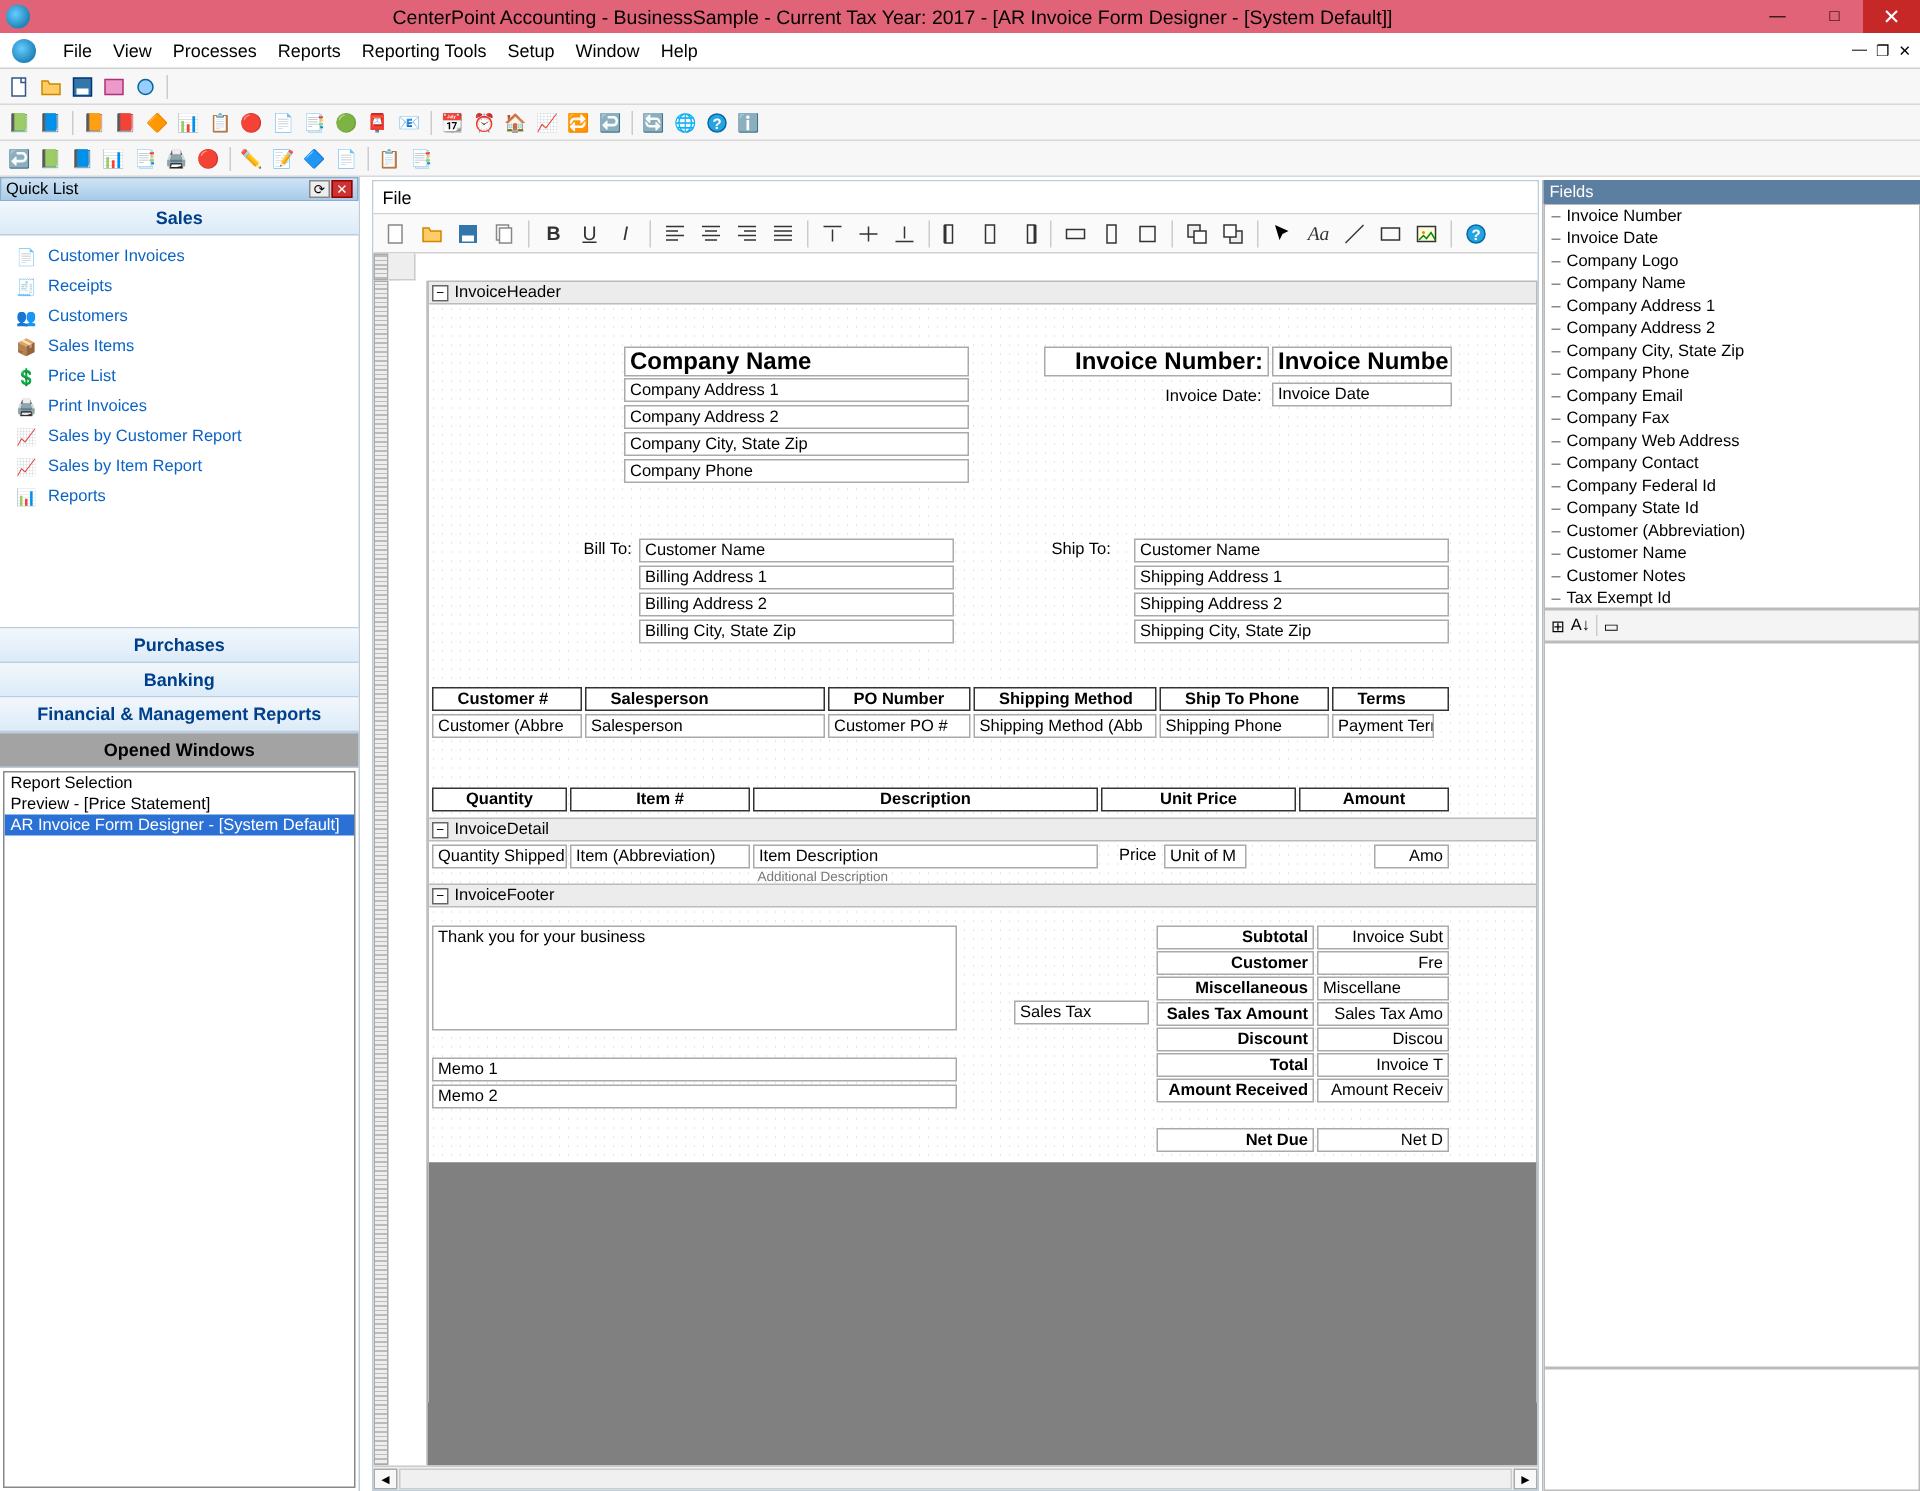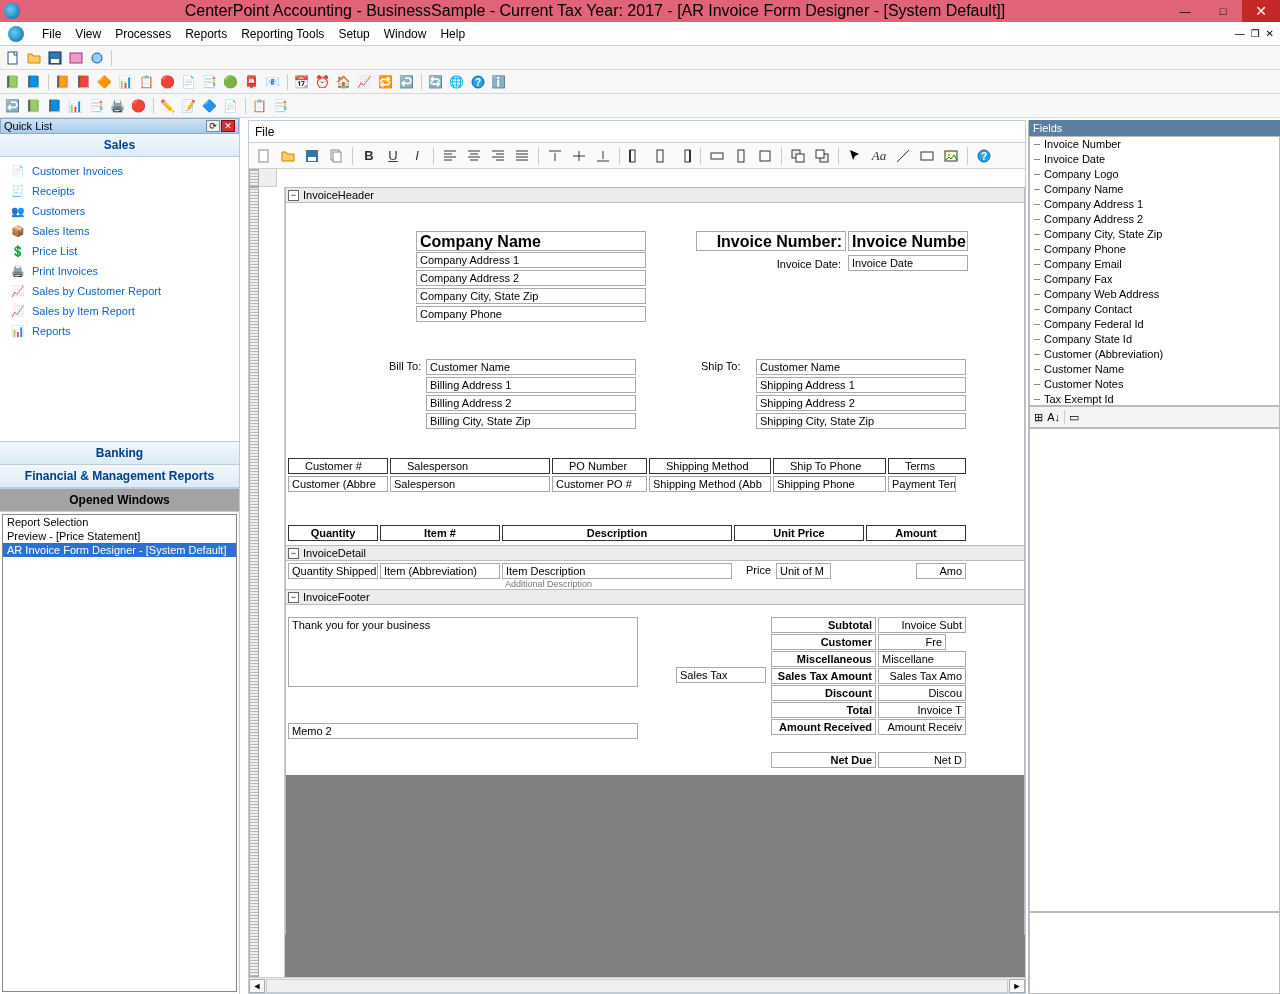--- a/index.html
+++ b/index.html
@@ -1,21 +1,21 @@
 <!DOCTYPE html>
 <html><head>
 <meta charset="utf-8">
 <style>
 * { box-sizing: border-box; margin: 0; padding: 0; }
 body { font-family: "Segoe UI", Tahoma, sans-serif; font-size: 11px; background: #fff; overflow: hidden; width: 1280px; height: 994px; position: relative; }
 
 
 .titlebar { height: 22px; background: #e06377; display: flex; align-items: center; color: #000; position: relative; }
 .titlebar .icon { width: 16px; height: 16px; background: radial-gradient(circle at 40% 40%, #6cf, #069); border-radius: 50%; margin: 0 4px; }
-.titlebar .title { flex: 1; text-align: center; font-size: 16px; }
+.titlebar .title { flex: 1; text-align: center; font-size: 13px; }
 .titlebar .win-btns { display: flex; }
 .titlebar .win-btn { width: 38px; height: 22px; display: flex; align-items: center; justify-content: center; font-size: 11px; }
 .titlebar .win-btn.close { background: #c62828; color: #fff; font-size: 14px; }
 
 
 .menubar { height: 24px; background: #fff; border-bottom: 1px solid #d0d0d0; display: flex; align-items: center; padding-left: 8px; gap: 14px; position: relative; }
 .menubar .app-icon { width: 16px; height: 16px; background: radial-gradient(circle at 40% 40%, #6cf, #069); border-radius: 50%; margin-right: 4px; }
 .menubar .item { font-size: 12px; cursor: default; }
 .menubar .mdi-btns { position: absolute; right: 6px; display: flex; gap: 6px; font-size: 10px; }
 
@@ -59,21 +59,21 @@
 .ruler-col { width: 18px; display: flex; flex-direction: column; }
 .canvas-col { flex: 1; overflow: auto; background: #808080; position: relative; }
 
 .section-hdr { background: #ececec; border: 1px solid #bbb; height: 16px; display: flex; align-items: center; font-size: 11px; padding-left: 2px; gap: 4px; }
 .section-hdr .collapse-box { width: 11px; height: 11px; border: 1px solid #666; background: #fff; display: flex; align-items: center; justify-content: center; font-size: 9px; line-height: 1; }
 .section-body { background: #fff; background-image: radial-gradient(#ccc 0.5px, transparent 0.5px); background-size: 6px 6px; position: relative; border-left: 1px solid #bbb; border-right: 1px solid #bbb; }
 
 .fld { position: absolute; background: #fff; border: 1px solid #aaa; font-size: 11px; padding: 1px 3px; overflow: hidden; white-space: nowrap; }
 .fld.bold { font-weight: bold; font-size: 16px; }
 .fld.hdr-cell { font-weight: bold; text-align: center; border: 1px solid #333; }
-.fld.hdr-cell-l { font-weight: normal; border: 1px solid #333; padding-left: 16px; }
+.fld.hdr-cell-l { font-weight: bold; border: 1px solid #333; padding-left: 16px; }
 .fld.lbl-right { text-align: right; font-weight: bold; }
 .fld.noborder { border: none; background: transparent; }
 
 .section-body.footer-gap { background: #808080; height: 160px; }
 
 .designer-hscroll { height: 16px; background: #eee; border-top: 1px solid #ccc; display:flex; align-items:center; }
 .designer-hscroll .arrow { width:16px; height:14px; border:1px solid #aaa; background:#f8f8f8; display:flex; align-items:center; justify-content:center; font-size:9px; }
 .designer-hscroll .track { flex:1; height:14px; background:#f0f0f0; border:1px solid #ccc; margin:0 1px; }
 
 
@@ -243,20 +243,21 @@
       <div class="ql-item">
           <span class="qi">📈</span>
           <span>Sales by Item Report</span>
         </div>
       <div class="ql-item">
           <span class="qi">📊</span>
           <span>Reports</span>
         </div>
     </div>
     <div class="ql-collapsed">
+      <div class="ql-section-hdr">Purchases</div>
       <div class="ql-section-hdr">Banking</div>
       <div class="ql-section-hdr">Financial &amp; Management Reports</div>
     </div>
     <div class="opened-hdr">Opened Windows</div>
     <div class="opened-list">
       <div class="ow-item">Report Selection</div>
       <div class="ow-item">Preview - [Price Statement]</div>
       <div class="ow-item selected">AR Invoice Form Designer - [System Default]</div>
     </div>
   </div>
@@ -493,26 +494,27 @@
           <div class="fld" style="left:630px; top:2px; width:50px; text-align:right;">Amo</div>
         </div>
 
         <div class="section-hdr">
           <span class="collapse-box">−</span>
           <span>InvoiceFooter</span>
         </div>
         <div class="section-body" style="height:170px;">
           <div class="fld" style="left:2px; top:12px; width:350px; height:70px;">Thank you for your business</div>
           <div class="fld" style="left:390px; top:62px; width:90px;">Sales Tax</div>
+          <div class="fld" style="left:2px; top:100px; width:350px;">Memo 1</div>
           <div class="fld" style="left:2px; top:118px; width:350px;">Memo 2</div>
 
           <div class="fld lbl-right" style="left:485px; top:12px; width:105px;">Subtotal</div>
           <div class="fld" style="left:592px; top:12px; width:88px; text-align:right;">Invoice Subt</div>
           <div class="fld lbl-right" style="left:485px; top:29px; width:105px;">Customer</div>
-          <div class="fld" style="left:592px; top:29px; width:68px; text-align:right;">Fre</div>
+          <div class="fld" style="left:592px; top:29px; width:88px; text-align:right;">Fre</div>
           <div class="fld lbl-right" style="left:485px; top:46px; width:105px;">Miscellaneous</div>
           <div class="fld" style="left:592px; top:46px; width:88px; text-align:left;">Miscellane</div>
           <div class="fld lbl-right" style="left:485px; top:63px; width:105px;">Sales Tax Amount</div>
           <div class="fld" style="left:592px; top:63px; width:88px; text-align:right;">Sales Tax Amo</div>
           <div class="fld lbl-right" style="left:485px; top:80px; width:105px;">Discount</div>
           <div class="fld" style="left:592px; top:80px; width:88px; text-align:right;">Discou</div>
           <div class="fld lbl-right" style="left:485px; top:97px; width:105px;">Total</div>
           <div class="fld" style="left:592px; top:97px; width:88px; text-align:right;padding-left:28px;">Invoice T</div>
           <div class="fld lbl-right" style="left:485px; top:114px; width:105px;">Amount Received</div>
           <div class="fld" style="left:592px; top:114px; width:88px; text-align:right;">Amount Receiv</div>

